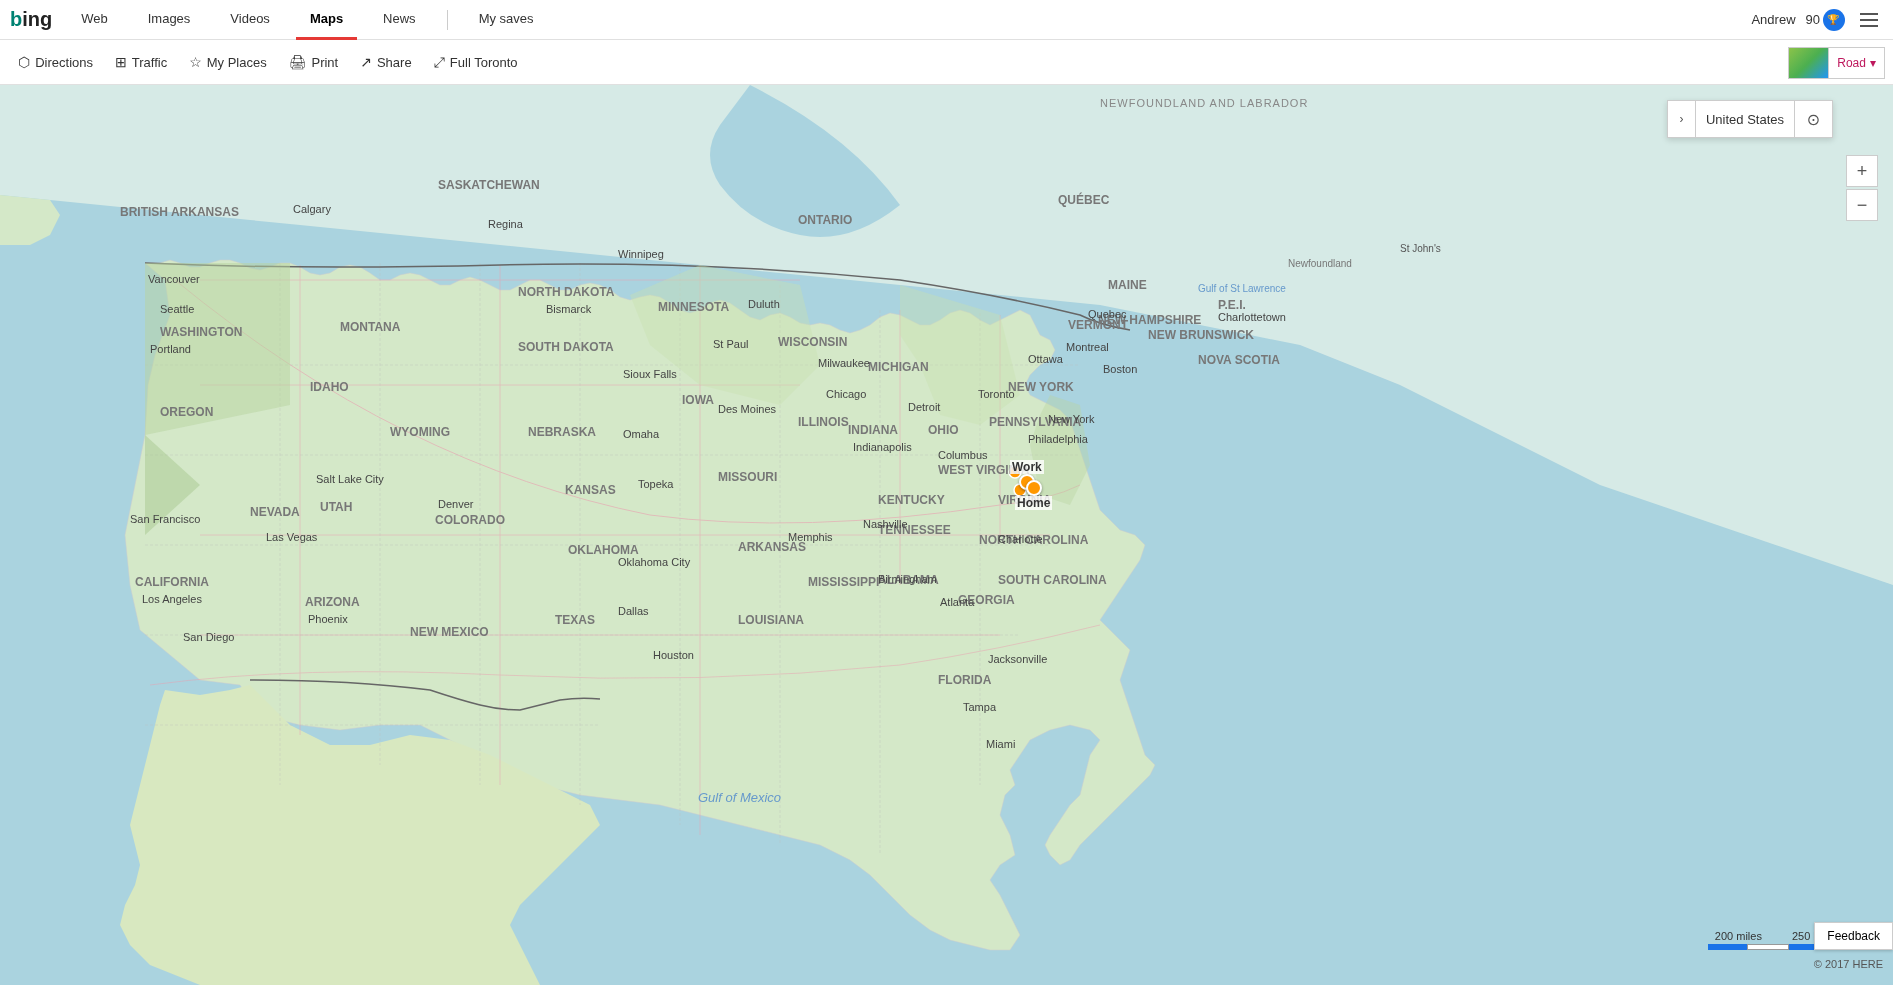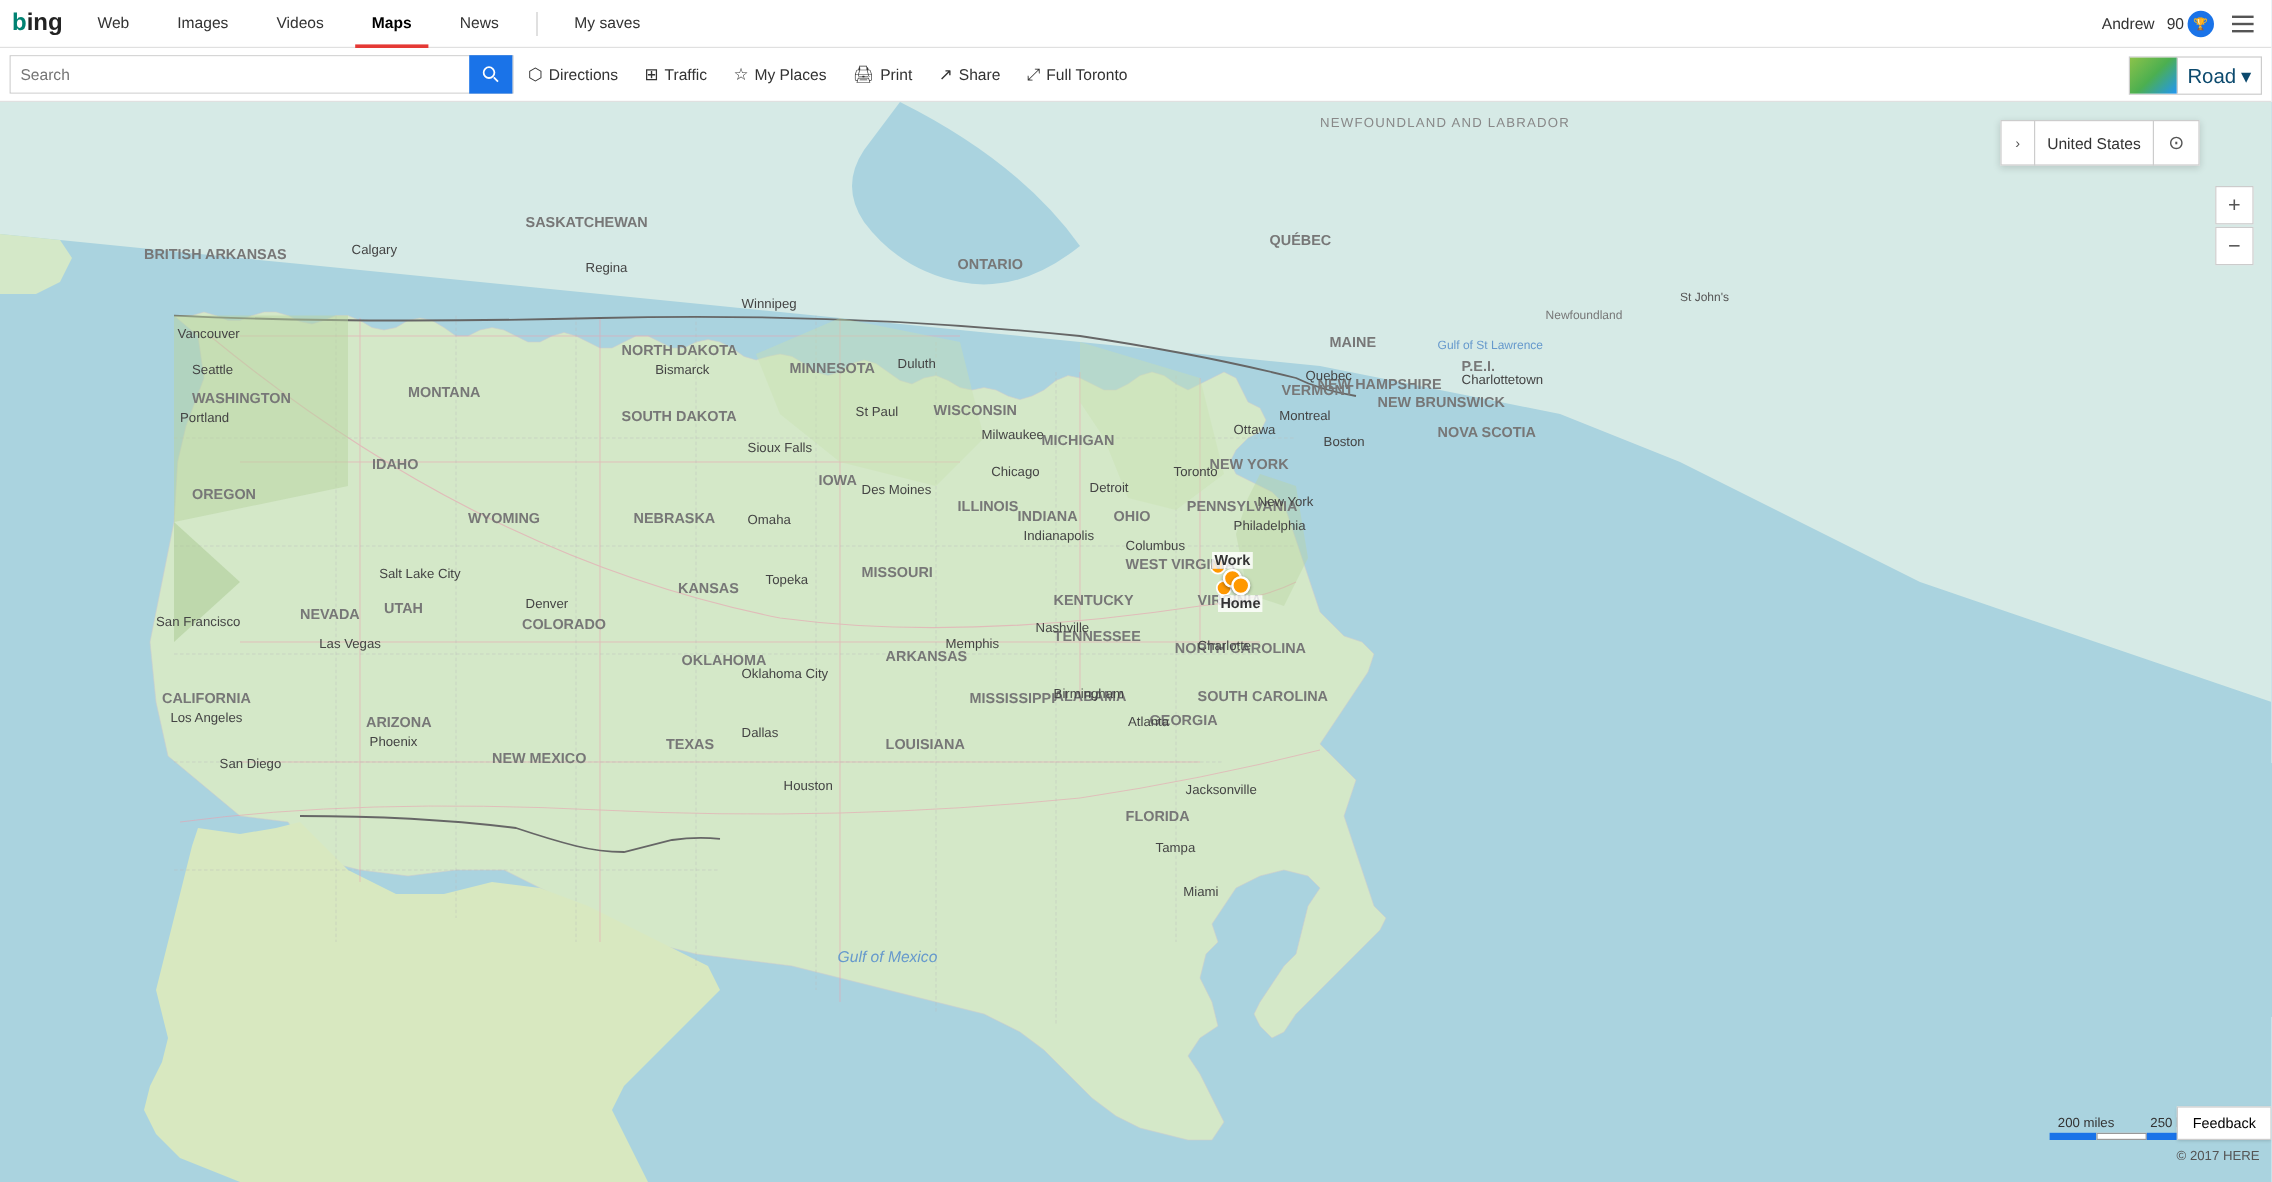--- a/index.html
+++ b/index.html
@@ -144,24 +144,24 @@
       background: #fff;
     }
     .map-thumbnail {
       width: 40px;
       height: 30px;
       background: linear-gradient(135deg, #8bc34a 0%, #4caf50 50%, #2196f3 100%);
       border-right: 1px solid #ccc;
     }
     .map-view-label {
       padding: 0 8px;
-      font-size: 17px;
-      color: #0c4a6e;
-      display: flex;
-      align-items: flex-end;
+      font-size: 12px;
+      color: #be185d;
+      display: flex;
+      align-items: flex-start;
       gap: 4px;
     }
 
     
     #map-area {
       position: relative;
       width: 1893px;
       height: 900px;
       overflow: hidden;
       background: #aad3df;
@@ -391,29 +391,20 @@
     </div>
     <div class="hamburger">
       <span></span>
         <span></span>
         <span></span>
     </div>
   </div>
 </div>
 
 <div id="map-toolbar">
-  <div class="search-container">
-    <input class="search-input" type="text" placeholder="Search" style="">
-    <button class="search-btn">
-      <svg width="14" height="14" viewBox="0 0 14 14" fill="none">
-        <circle cx="5.5" cy="5.5" r="4.5" stroke="white" stroke-width="1.5"></circle>
-        <line x1="9.5" y1="9.5" x2="13" y2="13" stroke="white" stroke-width="1.5"></line>
-      </svg>
-    </button>
-  </div>
 
   <button class="toolbar-btn">
     <span class="toolbar-icon">⬡</span>
     <span>Directions</span>
   </button>
 
   <button class="toolbar-btn">
     <span class="toolbar-icon">⊞</span>
     <span>Traffic</span>
   </button>

